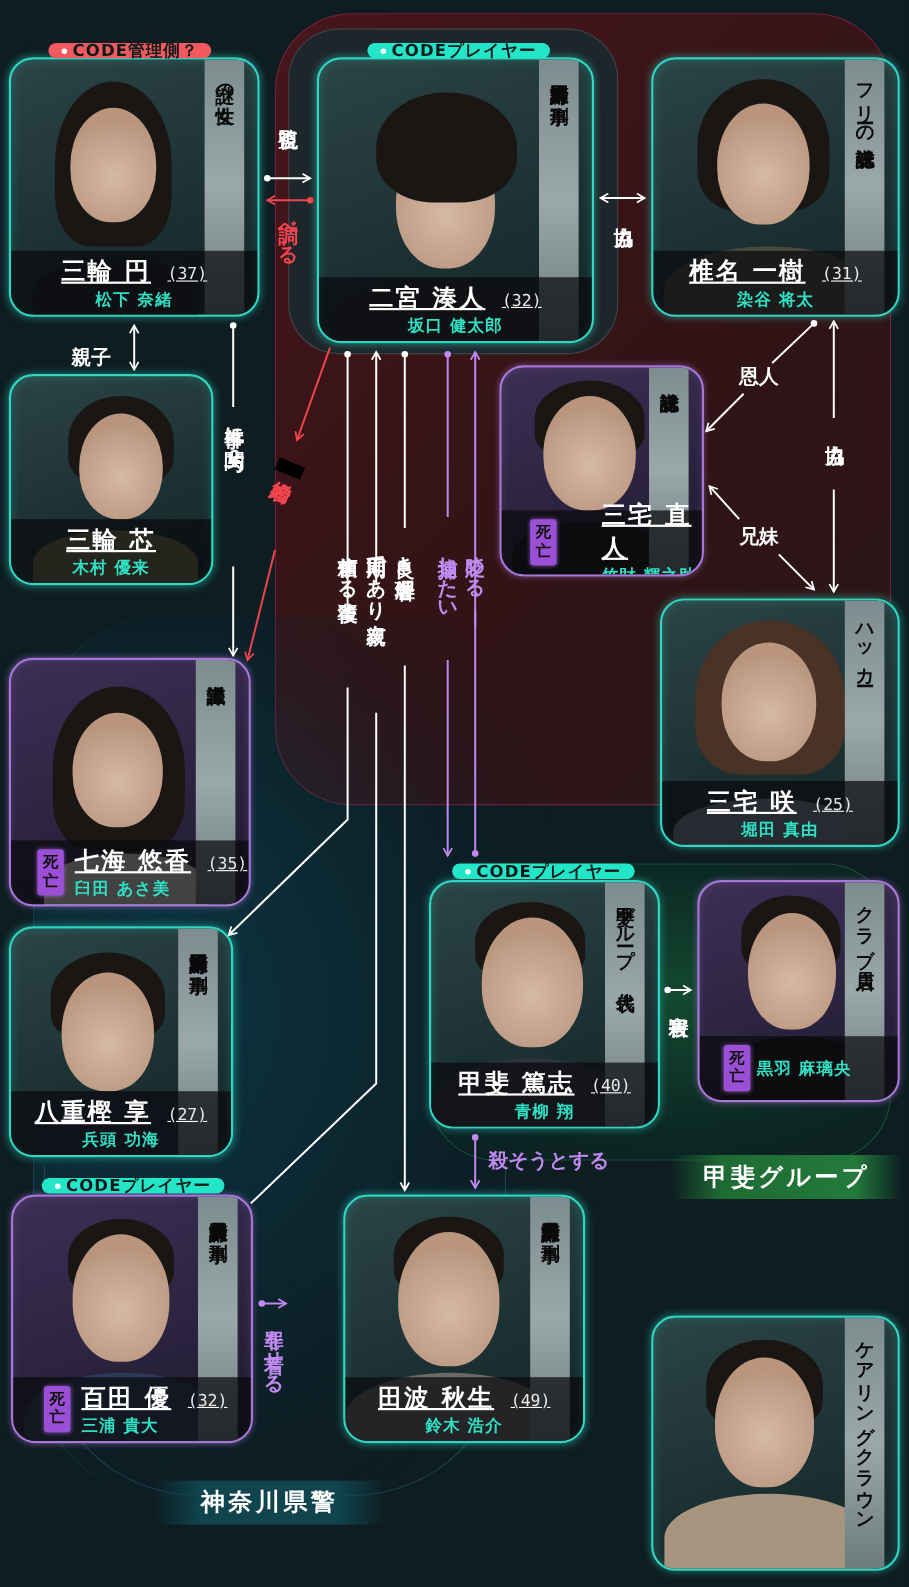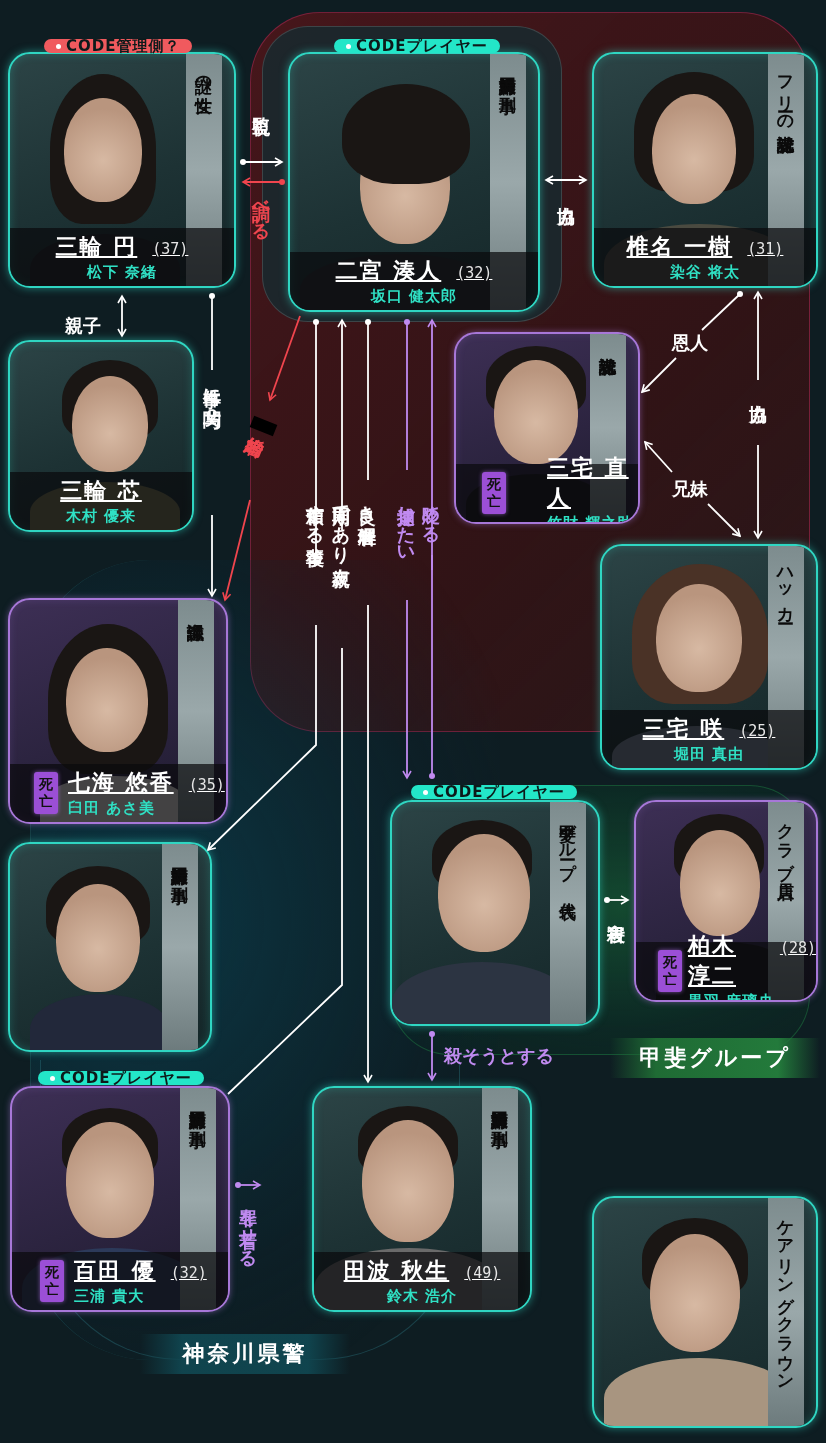--- a/index.html
+++ b/index.html
@@ -55,21 +55,21 @@
 
   
   svg.conn { position: absolute; left: 0; top: 0; width: 826px; height: 1443px; pointer-events: none; z-index: 3; }
   .lbl { position: absolute; font-weight: bold; font-size: 18px; color: #fff; z-index: 4; line-height: 21px; }
   .lbl.v { writing-mode: vertical-rl; text-orientation: upright; }
   .lbl.red { color: #f0454e; }
   .lbl.purple { color: #c08af0; }
   .lbl.redbg { background: #000; padding: 6px 2px; transform: rotate(22deg); transform-origin: center; }
 
   .group-label { position: absolute; height: 40px; display: flex; align-items: center; justify-content: center;
-    font-size: 22px; font-weight: bold; letter-spacing: 3px; color: #fff; z-index: 4; }
+    font-size: 22px; font-weight: bold; letter-spacing: 3px; color: #fff; z-index: 4; margin-top: 12px; }
   .group-label.kanagawa { left: 140px; top: 1334px; width: 210px; background: linear-gradient(90deg, transparent, rgba(16,70,80,0.95) 20%, rgba(16,70,80,0.95) 80%, transparent); }
   .group-label.kai { left: 610px; top: 1038px; width: 210px; background: linear-gradient(90deg, transparent, #1f6b34 22%, #237a3b 80%, transparent); }
 </style>
 </head>
 <body>
 
 <div class="region region-red-outer"></div>
 <div class="region region-teal"></div>
 <div class="region region-teal2"></div>
 <div class="region region-green"></div>
@@ -295,47 +295,57 @@
     </div>
 </div>
 
 <div class="card" style="left:8px;top:842px;width:204px;height:210px;">
   <div class="portrait">
     <div class="body" style="left:20px;top:150px;width:140px;height:70px;background:#22283a;"></div>
     <div class="hair" style="left:36px;top:22px;width:104px;height:80px;"></div>
     <div class="head" style="left:46px;top:40px;width:84px;height:108px;"></div>
   </div>
   <div class="role">暴力団対策課 刑事</div>
+  <div class="nameplate">
+    <div class="line1">
+        <span class="cname">八重樫 享</span>
+        <span class="age">(27)</span>
+      </div>
+    <div class="actor">兵頭 功海</div>
+  </div>
 </div>
 
 <div class="tag player" style="left:411px;top:785px;">
   <span class="dot"></span>
   <span>CODEプレイヤー</span>
 </div>
 <div class="card" style="left:390px;top:800px;width:210px;height:226px;">
   <div class="portrait">
     <div class="body" style="left:0;top:160px;width:180px;height:80px;background:#2c3442;"></div>
     <div class="hair" style="left:40px;top:18px;width:100px;height:70px;"></div>
     <div class="head" style="left:46px;top:32px;width:92px;height:118px;"></div>
   </div>
   <div class="role">甲斐グループ 代表</div>
+  <div class="nameplate">
+    <div class="line1">
+        <span class="cname">甲斐 篤志</span>
+        <span class="age">(40)</span>
+      </div>
+    <div class="actor">青柳 翔</div>
+  </div>
 </div>
 
 <div class="card dead" style="left:634px;top:800px;width:184px;height:202px;">
   <div class="portrait">
     <div class="body" style="left:20px;top:140px;width:140px;height:70px;background:#151518;"></div>
     <div class="hair" style="left:38px;top:12px;width:90px;height:70px;"></div>
     <div class="head" style="left:44px;top:28px;width:80px;height:106px;"></div>
   </div>
   <div class="role">クラブ店員</div>
   <div class="nameplate" style="align-items:flex-start;padding-left:52px;">
-    <div class="line1">
-        <span class="cname">柏木 淳二</span>
-        <span class="age">(28)</span>
-      </div>
     <div class="actor">黒羽 麻璃央</div>
   </div>
   <div class="dead-badge" style="left:22px;">
       <span>死</span>
       <span>亡</span>
     </div>
 </div>
 
 <div class="tag player" style="left:38px;top:1071px;">
   <span class="dot"></span>

